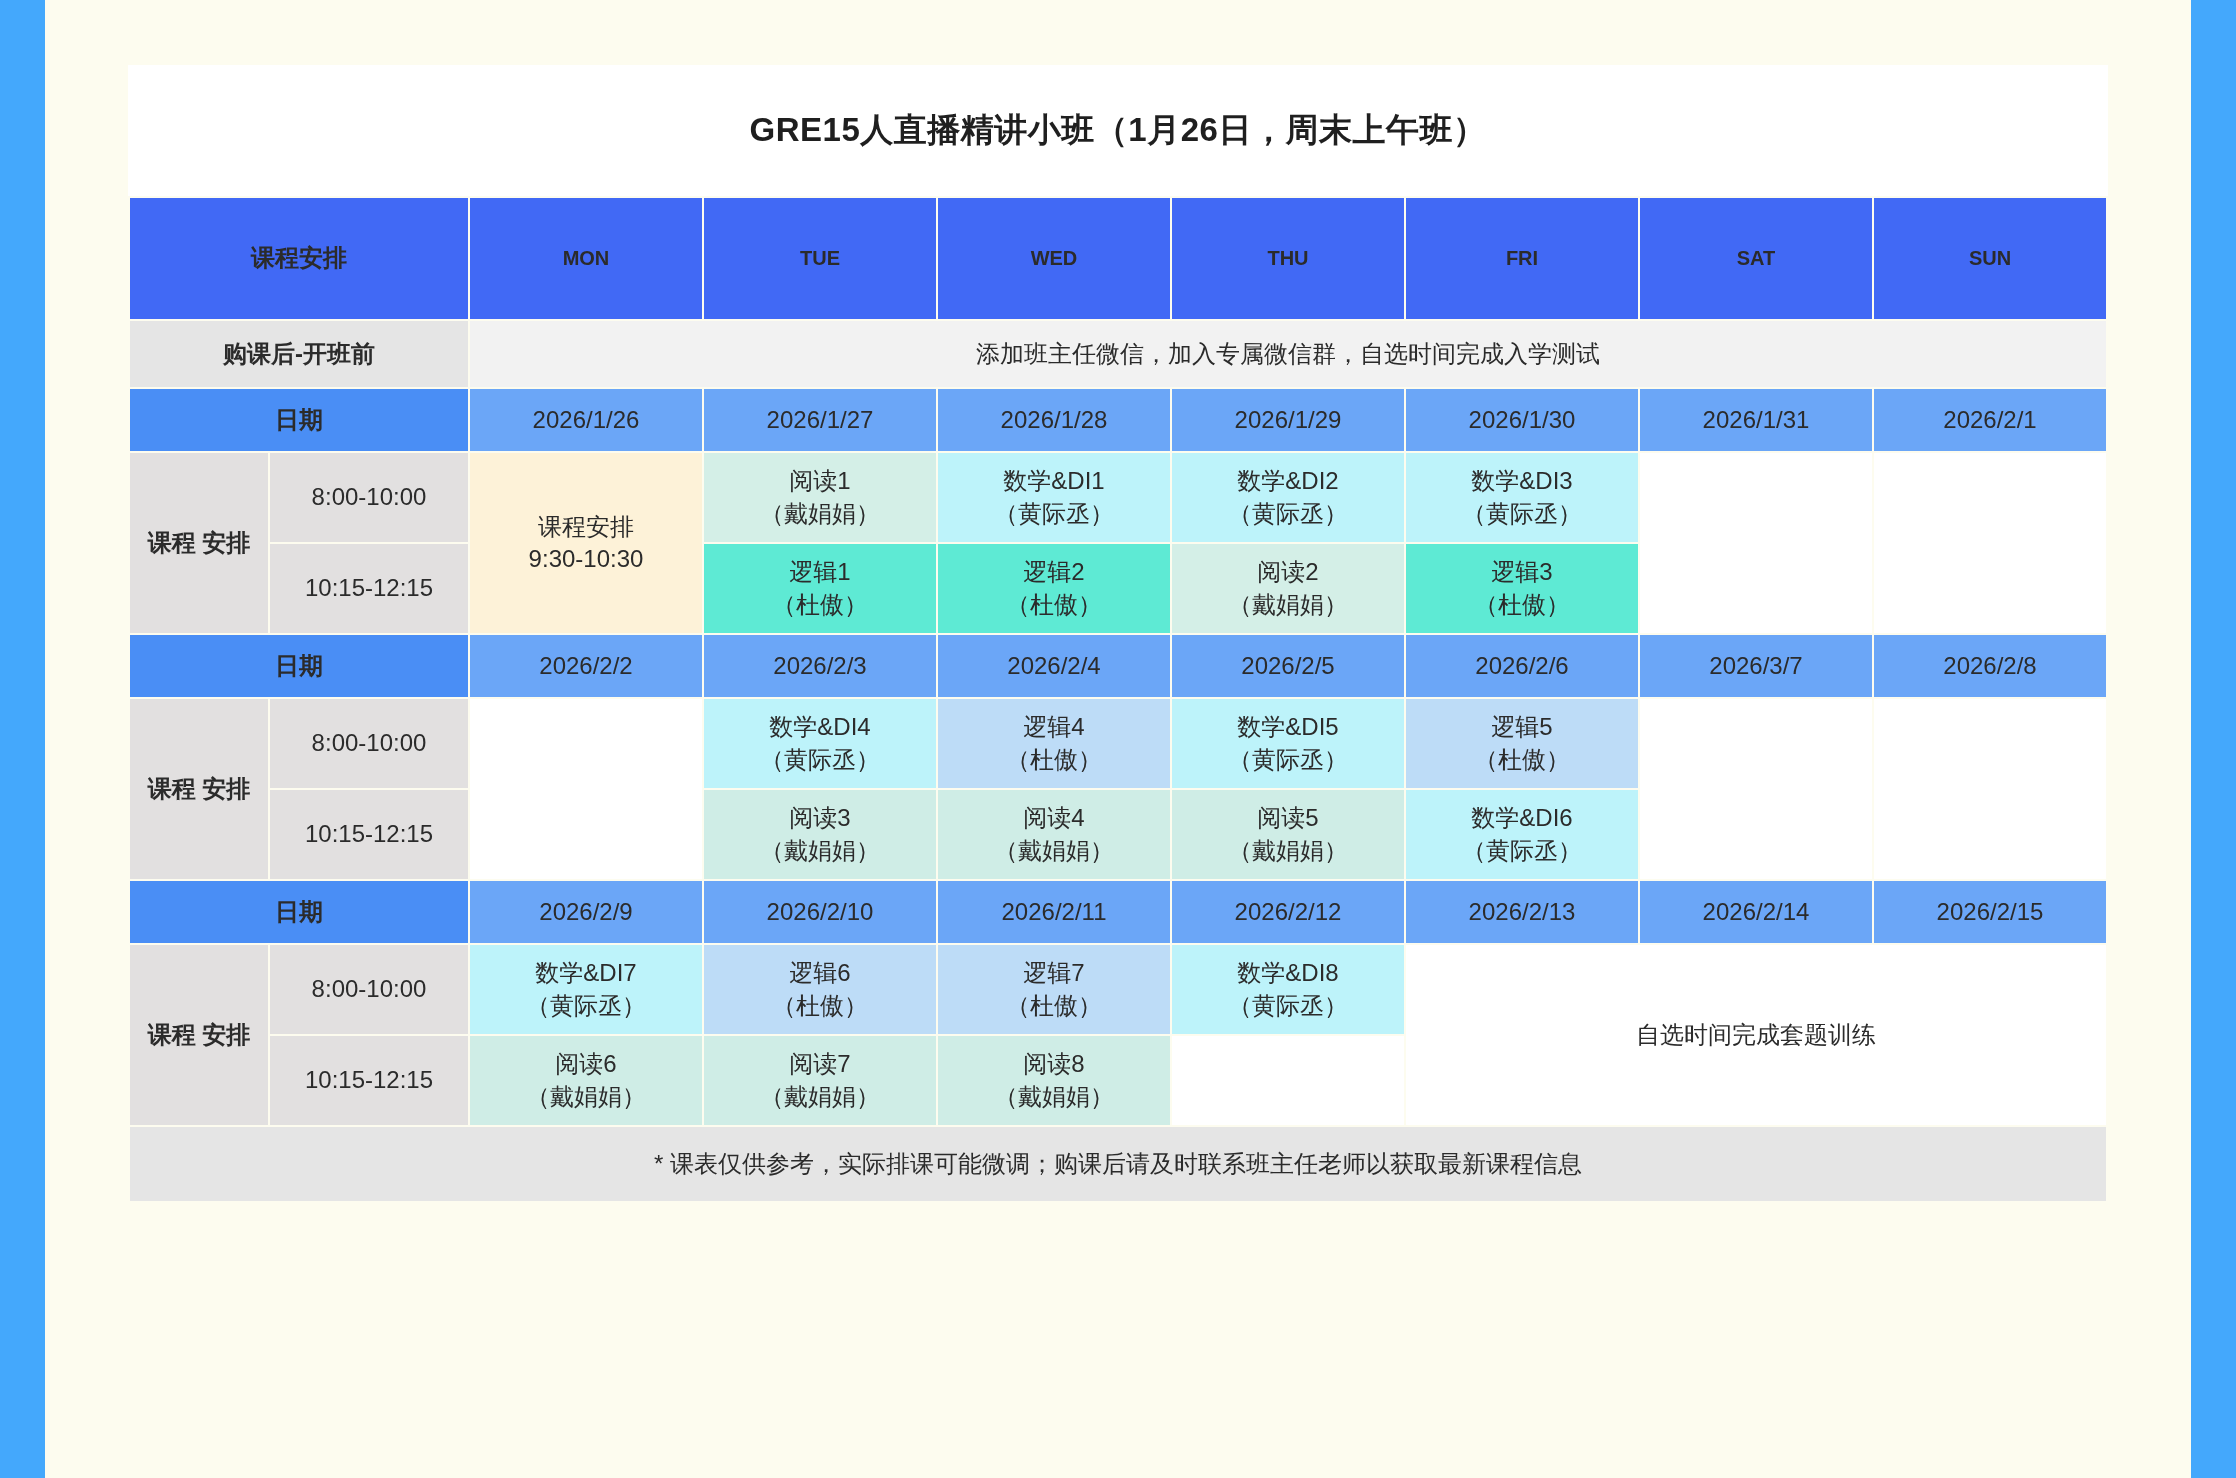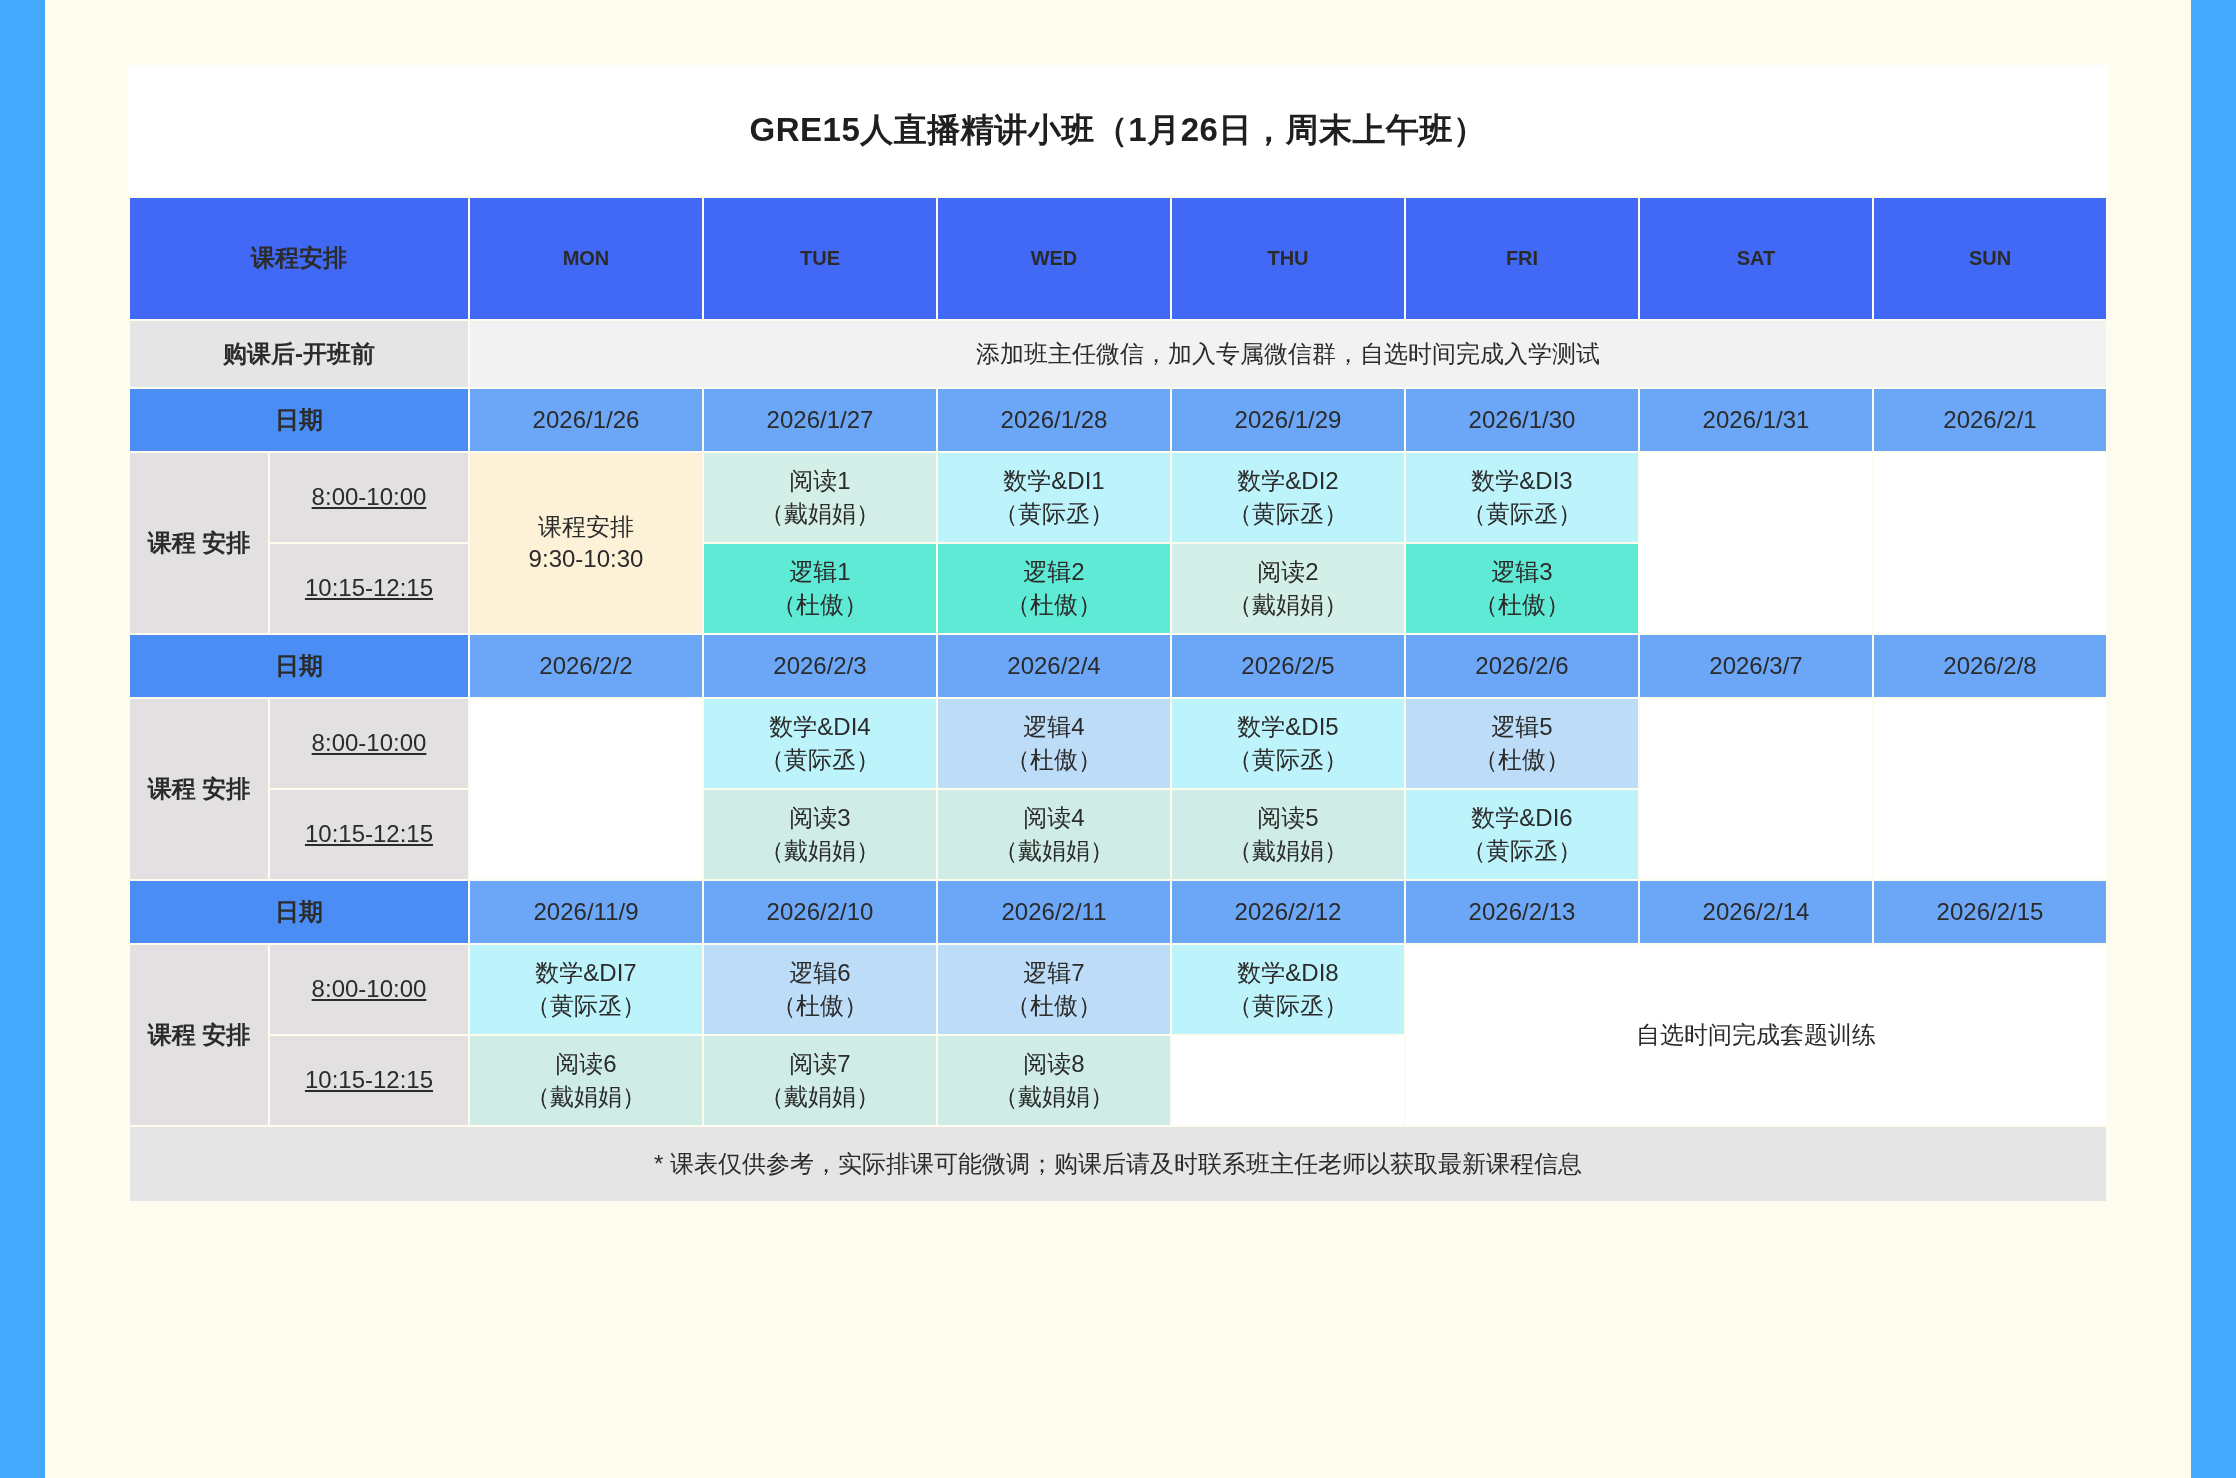--- a/index.html
+++ b/index.html
@@ -67,21 +67,21 @@
     background:#6BA6F7;color:#FFFFFF;font-size:26px;height:62px;
   }
   .date-label{
     background:#4A8EF5;color:#FFFFFF;font-weight:bold;font-size:27px;
   }
 
   .cat-cell{
     background:#E2E0E0;color:#1F1F1F;font-weight:bold;font-size:25px;
   }
   .time-cell{
-    background:#E2E0E0;color:#2B2B2B;font-size:24px;height:89px;text-decoration:underline;
+    background:#E2E0E0;color:#2B2B2B;font-size:24px;height:89px;
   }
 
   .cls{height:89px;}
   .cls .ln{display:block;}
 
   
   .bg-cyan   {background:#BDF3FA;}
   .bg-mint   {background:#D4EFE7;}
   .bg-blue   {background:#5eead4;margin-left:21px;}
   .bg-blue2  {background:#BDDCF7;}
@@ -249,21 +249,21 @@
           <span class="ln">（戴娟娟）</span>
         </td>
         <td class="cls bg-cyan">
           <span class="ln">数学&amp;DI6</span>
           <span class="ln">（黄际丞）</span>
         </td>
       </tr>
 
       <tr>
         <td class="date-cell date-label" colspan="2">日期</td>
-        <td class="date-cell">2026/11/9</td>
+        <td class="date-cell">2026/2/9</td>
         <td class="date-cell">2026/2/10</td>
         <td class="date-cell">2026/2/11</td>
         <td class="date-cell">2026/2/12</td>
         <td class="date-cell">2026/2/13</td>
         <td class="date-cell">2026/2/14</td>
         <td class="date-cell">2026/2/15</td>
       </tr>
 
       <tr>
         <td class="cat-cell" rowspan="2">

